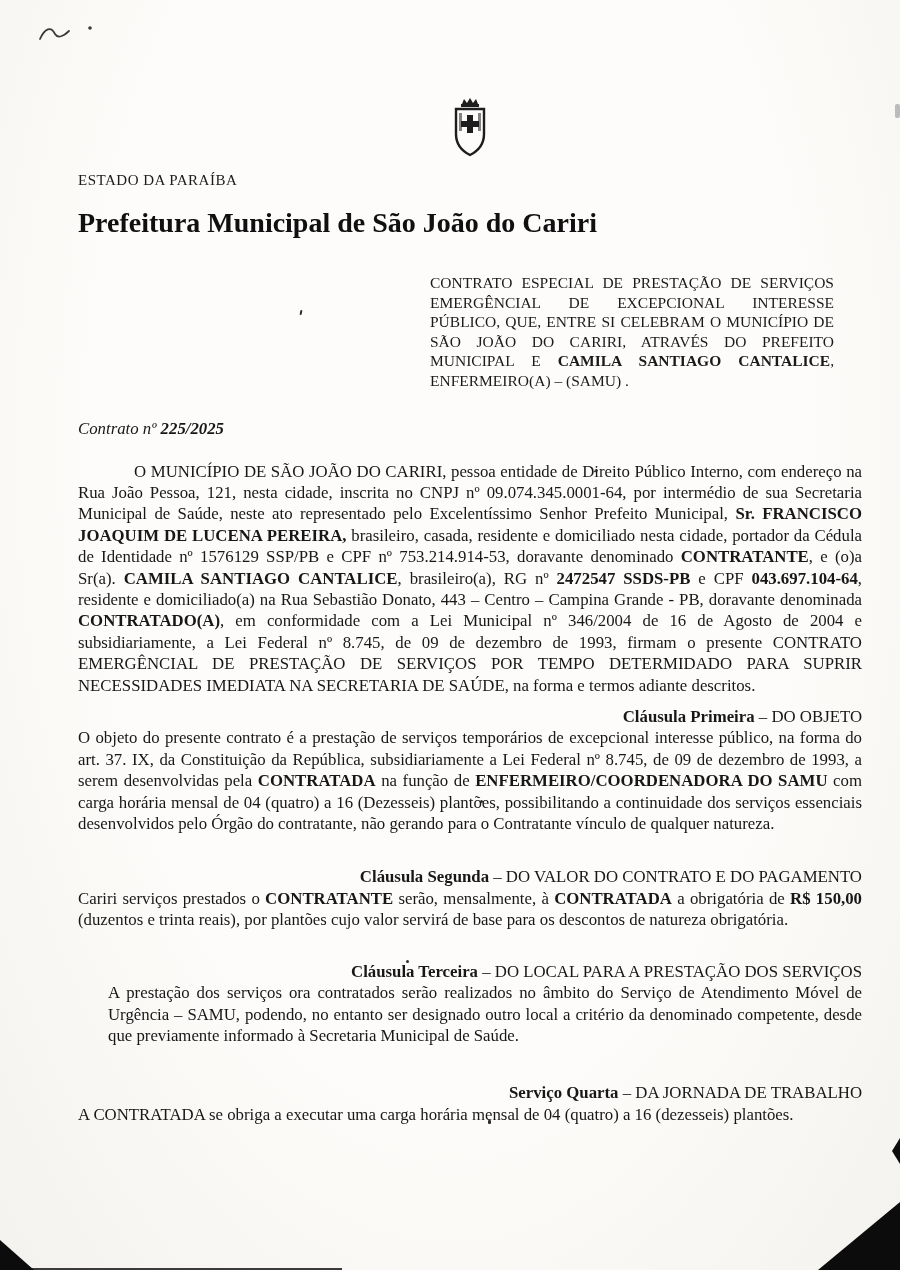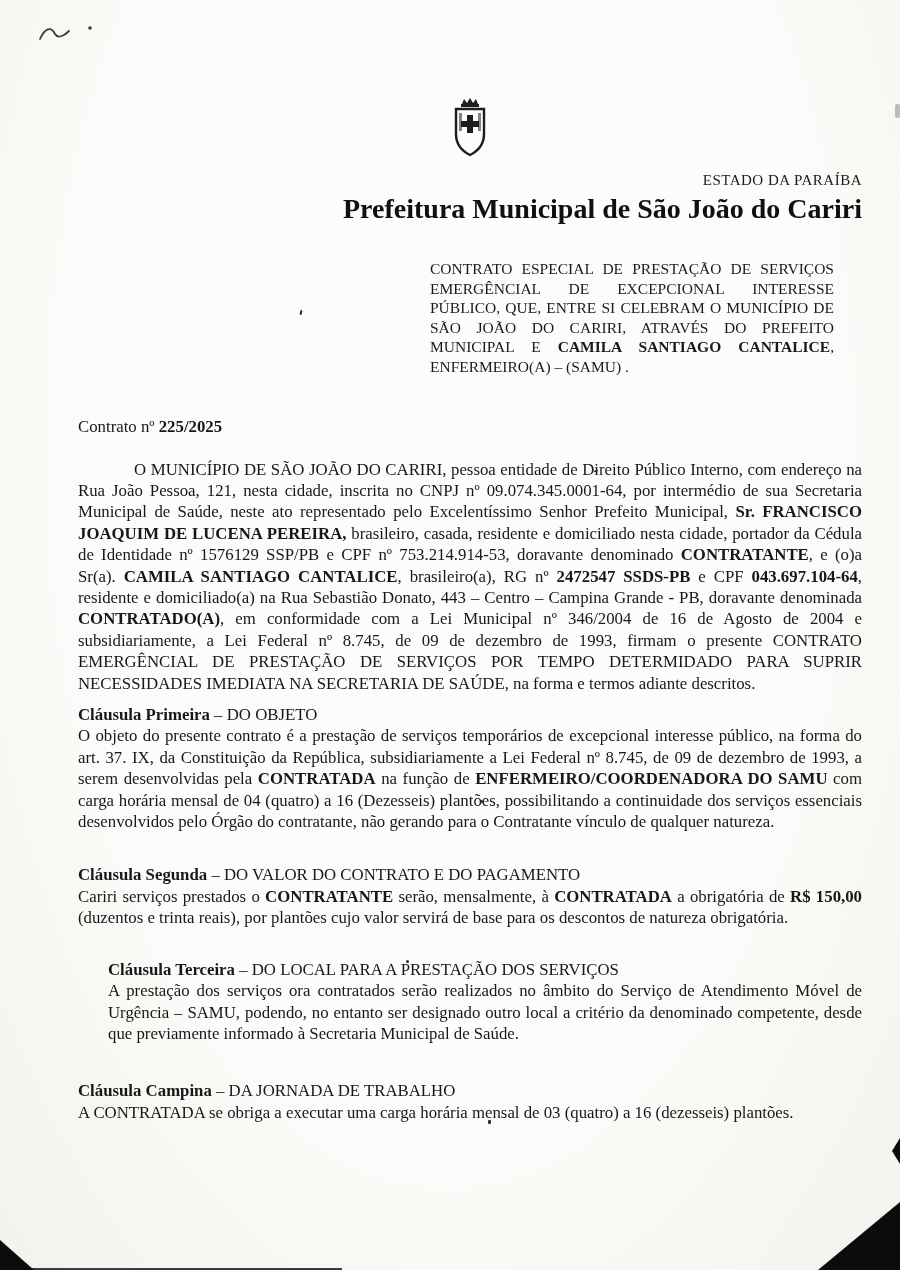--- a/index.html
+++ b/index.html
@@ -12,44 +12,44 @@
     font-family:"Liberation Serif","DejaVu Serif",serif;
     color:#171717;
     overflow:hidden;
   }
   .content { position:absolute; top:0; left:78px; width:784px; }
 
   .crest-wrap { margin-top:96px; text-align:center; height:62px; }
   .crest-wrap svg { display:inline-block; }
 
   .state {
-    margin-top:14px; text-align:right;
+    margin-top:14px; text-align:left;
     font-size:15px; letter-spacing:.5px; color:#1b1b1b;
   }
   .municipality {
-    margin-top:4px; text-align:right;
+    margin-top:18px; text-align:left;
     font-size:28px; font-weight:bold; color:#101010;
   }
 
   .epigraph {
     margin-top:34px; margin-left:352px; width:404px;
     font-size:15.5px; line-height:19.6px;
     text-align:justify; color:#1a1a1a;
   }
 
-  .contract-number { margin-top:40px; font-size:16.8px; }
+  .contract-number { margin-top:28px; font-size:16.8px;font-style:italic; }
 
   .preamble {
     margin-top:22px;
     font-size:16.8px; line-height:21.4px;
     text-align:justify; text-indent:56px;
   }
 
   .clause { font-size:16.8px; line-height:21.4px; }
-  .clause .clause-heading { text-align:left; }
+  .clause .clause-heading { text-align:right; }
   .clause .clause-body { text-align:justify; }
   .clause-1 { margin-top:10px; }
   .clause-2 { margin-top:32px; }
   .clause-3 { margin-top:30px;margin-left:30px; }
   .clause-4 { margin-top:36px; }
 
   b { font-weight:bold; }
 
   
   .pen-mark { position:absolute; left:38px; top:22px; }
@@ -125,22 +125,22 @@
       <div class="clause-heading"><b>Cláusula Segunda</b><span> – DO VALOR DO CONTRATO E DO PAGAMENTO</span></div>
       <div class="clause-body"><span>Cariri serviços prestados o </span><b>CONTRATANTE</b><span> serão, mensalmente, à </span><b>CONTRATADA</b><span> a obrigatória de </span><b>R$ 150,00</b><span> (duzentos e trinta reais), por plantões cujo valor servirá de base para os descontos de natureza obrigatória.</span></div>
     </section>
 
     <section class="clause clause-3">
       <div class="clause-heading"><b>Cláusula Terceira</b><span> – DO LOCAL PARA A PRESTAÇÃO DOS SERVIÇOS</span></div>
       <div class="clause-body"><span>A prestação dos serviços ora contratados serão realizados no âmbito do Serviço de Atendimento Móvel de Urgência – SAMU, podendo, no entanto ser designado outro local a critério da denominado competente, desde que previamente informado à Secretaria Municipal de Saúde.</span></div>
     </section>
 
     <section class="clause clause-4">
-      <div class="clause-heading"><b>Cláusula Campina</b><span> – DA JORNADA DE TRABALHO</span></div>
-      <div class="clause-body"><span>A CONTRATADA se obriga a executar uma carga horária mensal de 03 (quatro) a 16 (dezesseis) plantões.</span></div>
+      <div class="clause-heading"><b>Serviço Quarta</b><span> – DA JORNADA DE TRABALHO</span></div>
+      <div class="clause-body"><span>A CONTRATADA se obriga a executar uma carga horária mensal de 04 (quatro) a 16 (dezesseis) plantões.</span></div>
     </section>
 
   </div>
 
   <div class="speck speck-1"></div>
   <div class="speck speck-2"></div>
   <div class="speck speck-3"></div>
   <div class="speck speck-4"></div>
   <div class="speck speck-5"></div>
 

